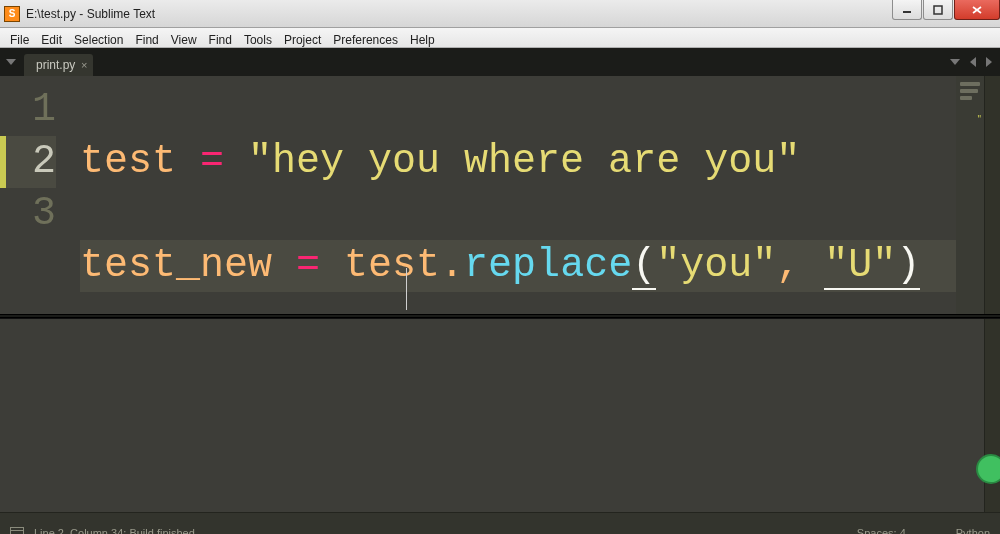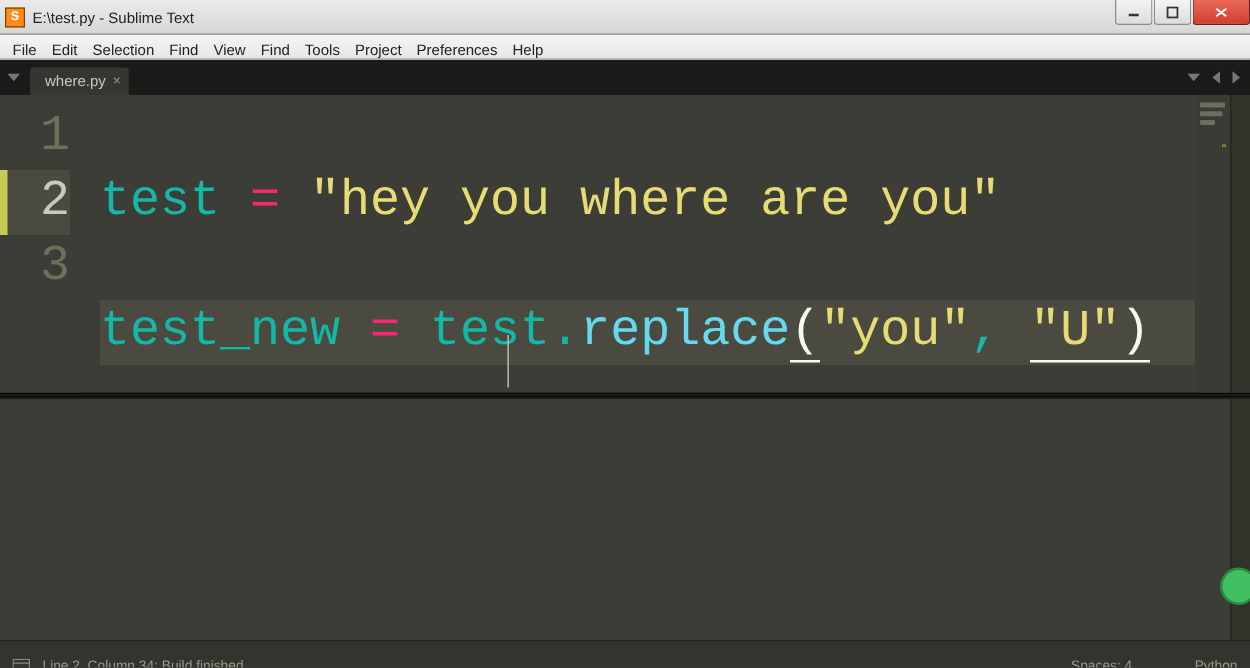--- a/index.html
+++ b/index.html
@@ -109,21 +109,21 @@
     flex:1;
     font-family: Consolas, "Courier New", monospace;
     font-size: 40px;
     line-height: 52px;
     padding: 8px 0 0 14px;
     color:#f8f8f2;
     white-space:pre;
     position:relative;
   }
   .code .line.active{ background:#4a4a41; }
-  .tok-var { color:#14b8a6;margin-top:24px; }
+  .tok-var { color:#fdba74;margin-top:24px; }
   .tok-op  { color:#f92672; }
   .tok-str { color:#e6db74; }
   .tok-fn  { color:#66d9ef; }
   .tok-builtin{ color:#66d9ef; }
   .tok-paren{ color:#f8f8f2; }
   .underline-open { border-bottom:2px solid #f8f8f2; }
   .caret {
     position:absolute;
     width:1px;height:42px;
     background:#cfcfcf;
@@ -215,21 +215,21 @@
   <span class="menu-item">Project</span>
   <span class="menu-item">Preferences</span>
   <span class="menu-item">Help</span>
 </div>
 
 <div class="tabstrip">
   <div class="tab-left-icons">
     <div class="tri"></div>
   </div>
   <div class="tab">
-    <span>where.py</span>
+    <span>print.py</span>
     <span class="tab-x">×</span>
   </div>
   <div class="tab-right-icons">
     <div class="tri-down"></div>
     <div class="tri-left"></div>
     <div class="tri-right"></div>
   </div>
 </div>
 
 <div class="editor-wrap">

